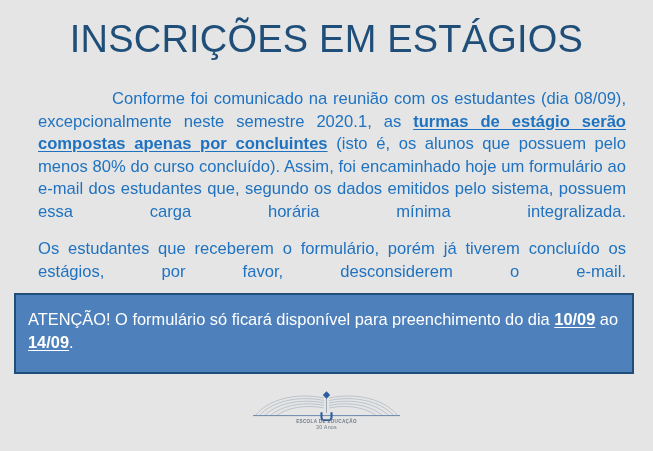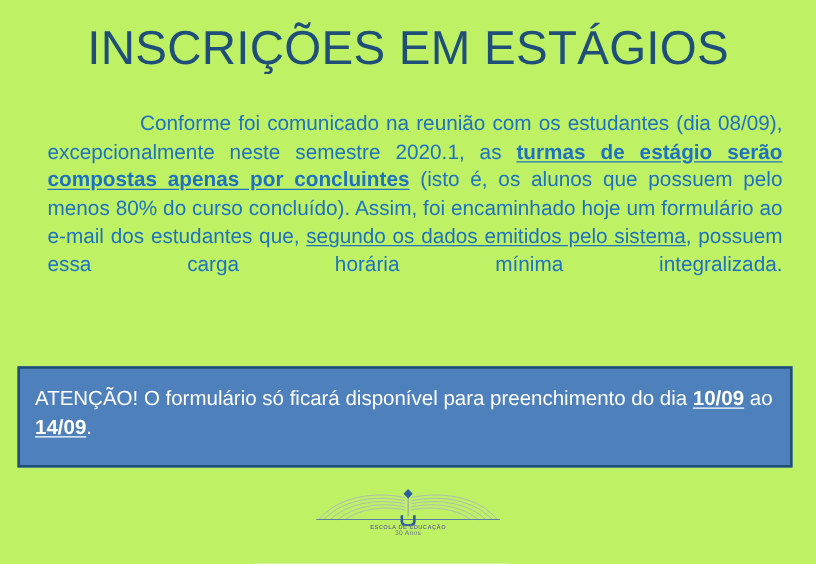--- a/index.html
+++ b/index.html
@@ -53,21 +53,21 @@
     text-indent: 74px;
   }
   #para-2 {
     top: 238px;
     text-indent: 0;
   }
   #para-1 > span,
   #para-2 > span { display: inline; }
 
   .b  { font-weight: normal; }
-  .u  { text-decoration: underline; text-underline-offset: 2px; }
+  .u  { text-underline-offset: 2px; }
   .bu { font-weight: bold; text-decoration: underline; text-underline-offset: 2px; }
 
   
   .nojustify:after {
     content: "";
     display: inline-block;
     width: 100%;
   }
 
   
@@ -115,26 +115,27 @@
   }
   #logo-caption .line2 {
     letter-spacing: 0.2px;
     font-weight: normal;
     font-size: 5.4px;
   }
 </style>
 </head>
 <body>
 
-<div id="slide" style="background: #bef264;">
+<div id="slide" style="background: #e5e5e5;">
 
   <div id="slide-title" style="color: rgb(31, 78, 121);">INSCRIÇÕES EM ESTÁGIOS</div>
 
   <div id="para-1" class="body-block" style="color: rgb(31, 114, 192);"><span>Conforme foi comunicado na reunião com os estudantes (dia 08/09), </span><span class="b">excepcionalmente neste semestre 2020.1, as </span><span class="bu">turmas de estágio serão compostas apenas por concluintes</span><span> (isto é, os alunos que possuem pelo menos 80% do curso concluído). Assim, foi encaminhado hoje um formulário ao e-mail dos estudantes que, </span><span class="u">segundo os dados emitidos pelo sistema</span><span>, possuem essa carga horária mínima integralizada.</span><span class="nojustify"></span></div>
 
+  <div id="para-2" class="body-block" style="color: rgb(31, 114, 192);"><span>Os estudantes que receberem o formulário, porém já tiverem concluído os estágios, por favor, desconsiderem o e-mail.</span><span class="nojustify"></span></div>
 
   <div id="attention-box" style="background: rgb(78, 129, 188); border-color: rgb(31, 78, 121);">
     <div id="attention-text" style="color: rgb(255, 255, 255);"><span>ATENÇÃO! O formulário só ficará disponível para preenchimento do dia </span><span class="bu">10/09</span><span> ao </span><span class="bu">14/09</span><span>.</span><span class="nojustify"></span></div>
   </div>
 
   <div id="footer-logo">
     <svg width="163" height="32" viewBox="0 0 163 32">
 
       <g fill="none" stroke="#A9B5C2" stroke-width="0.7">
         <path d="M10 27 C 22 11, 50 3, 79 9"></path>

